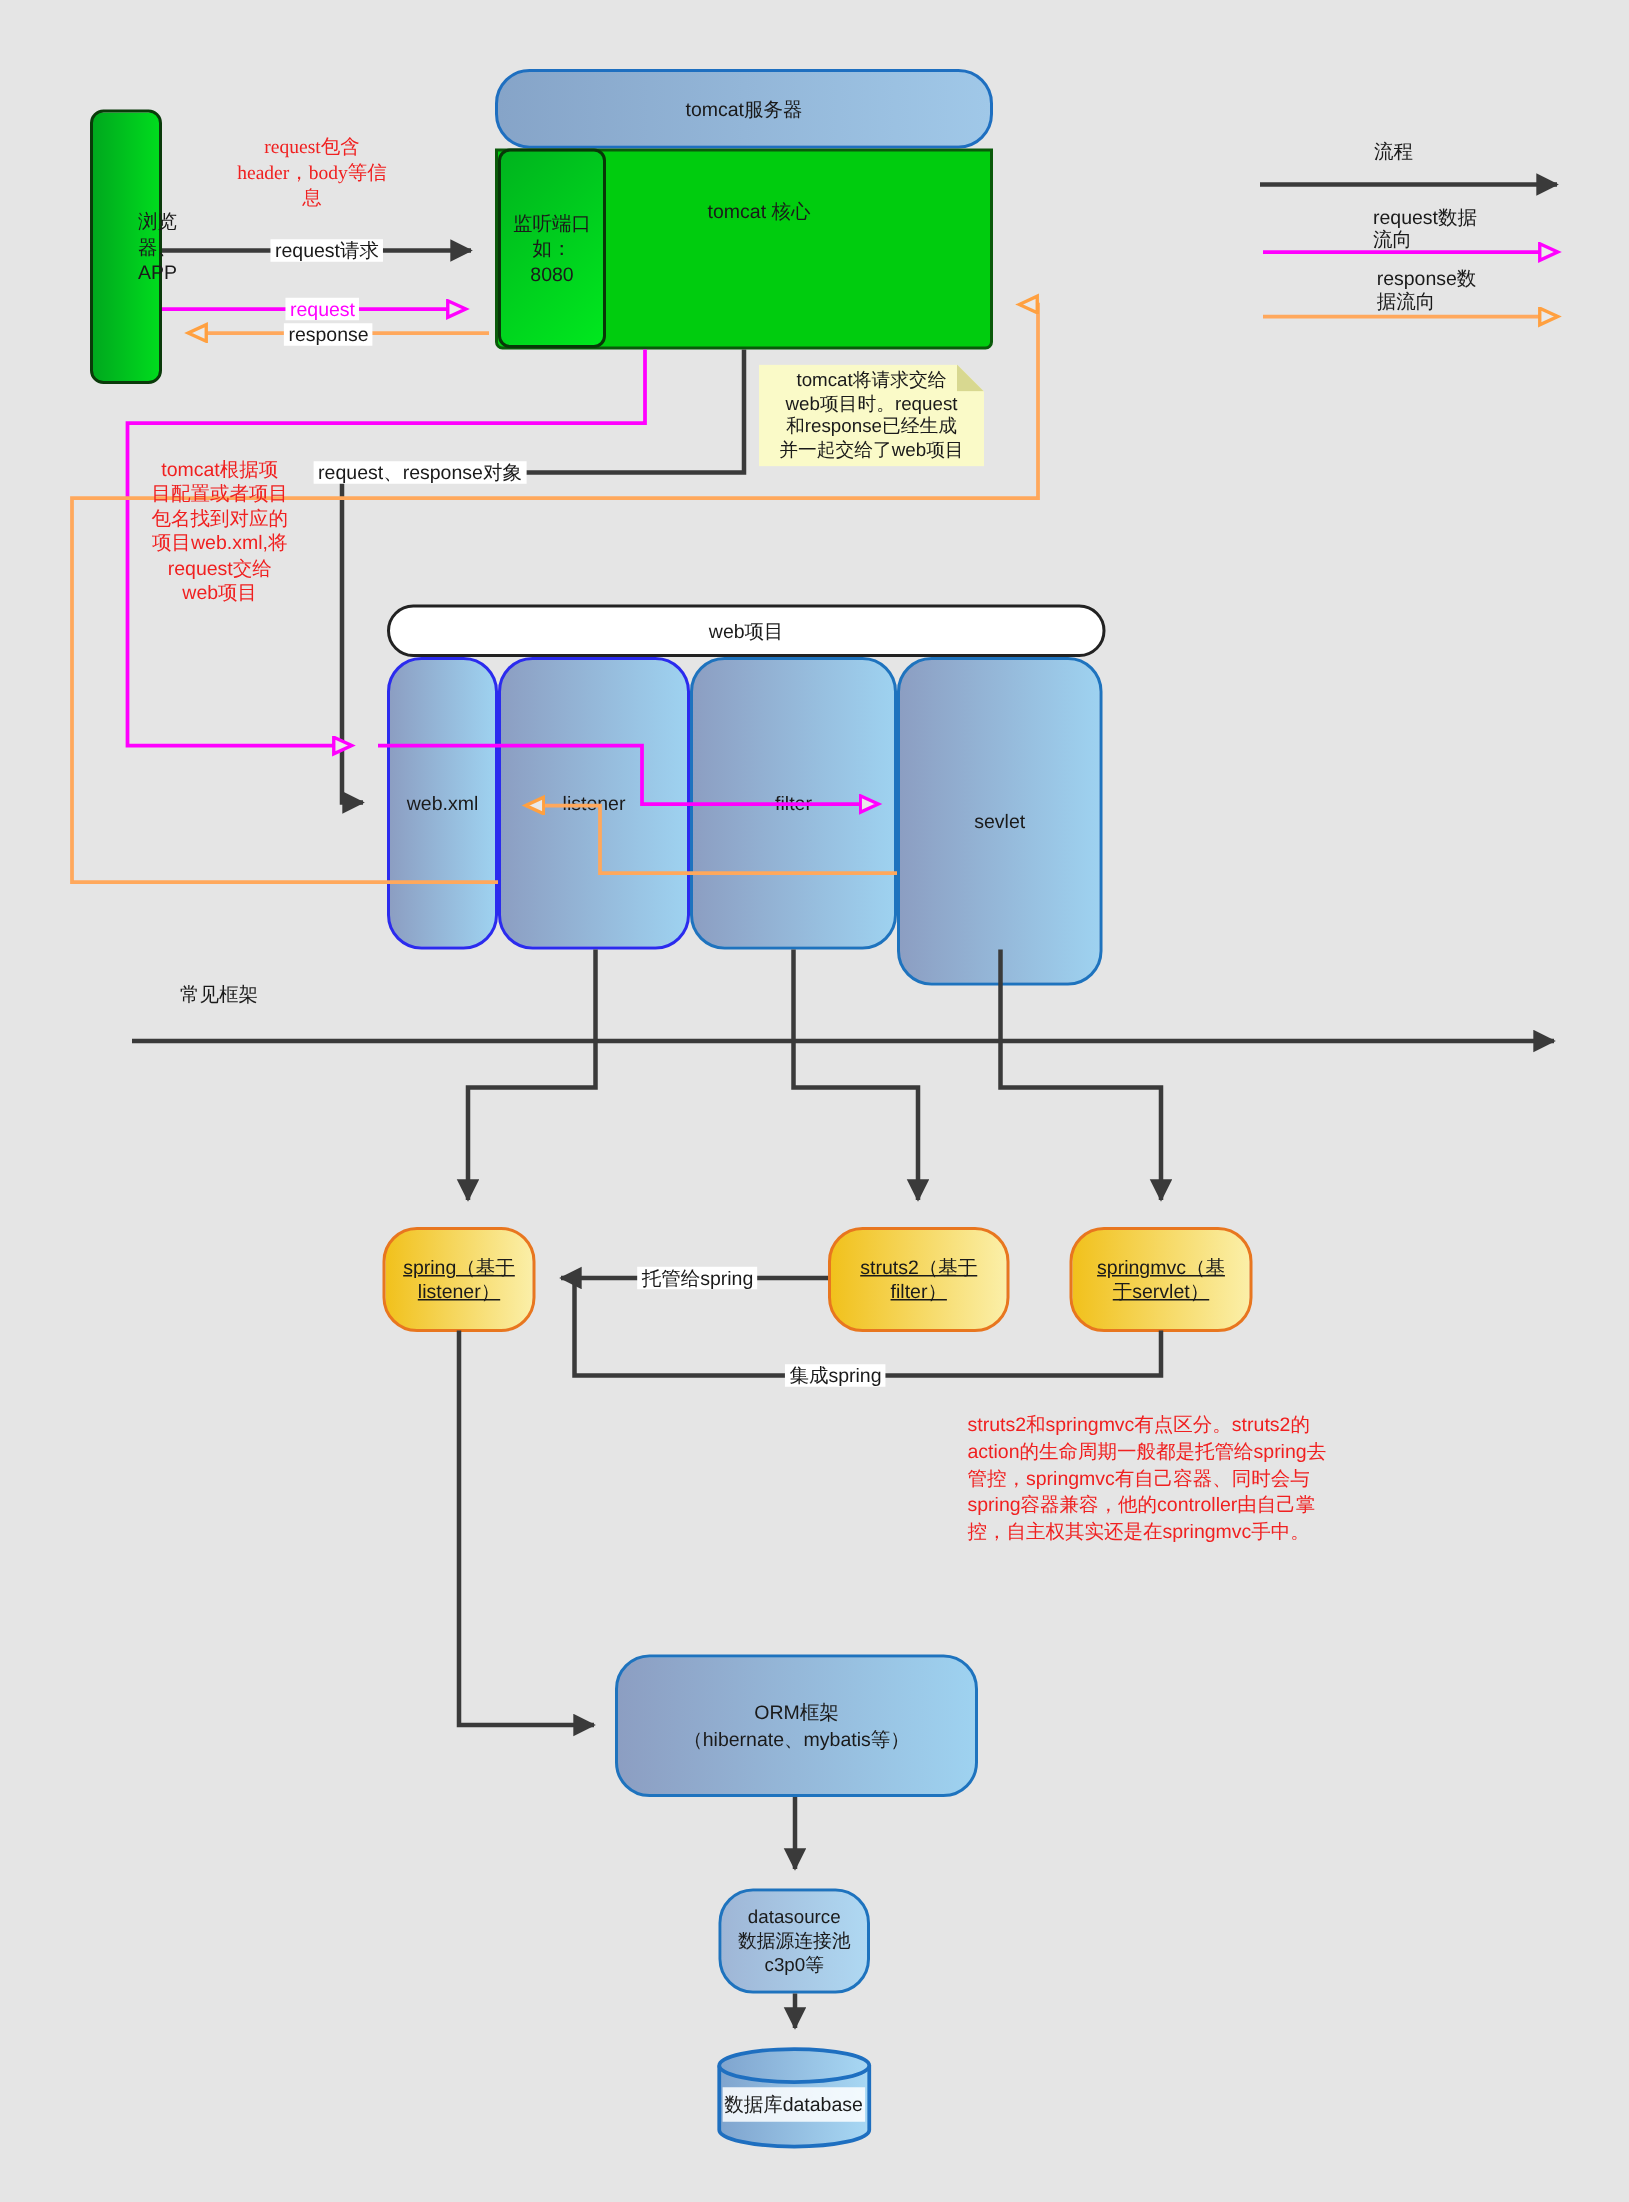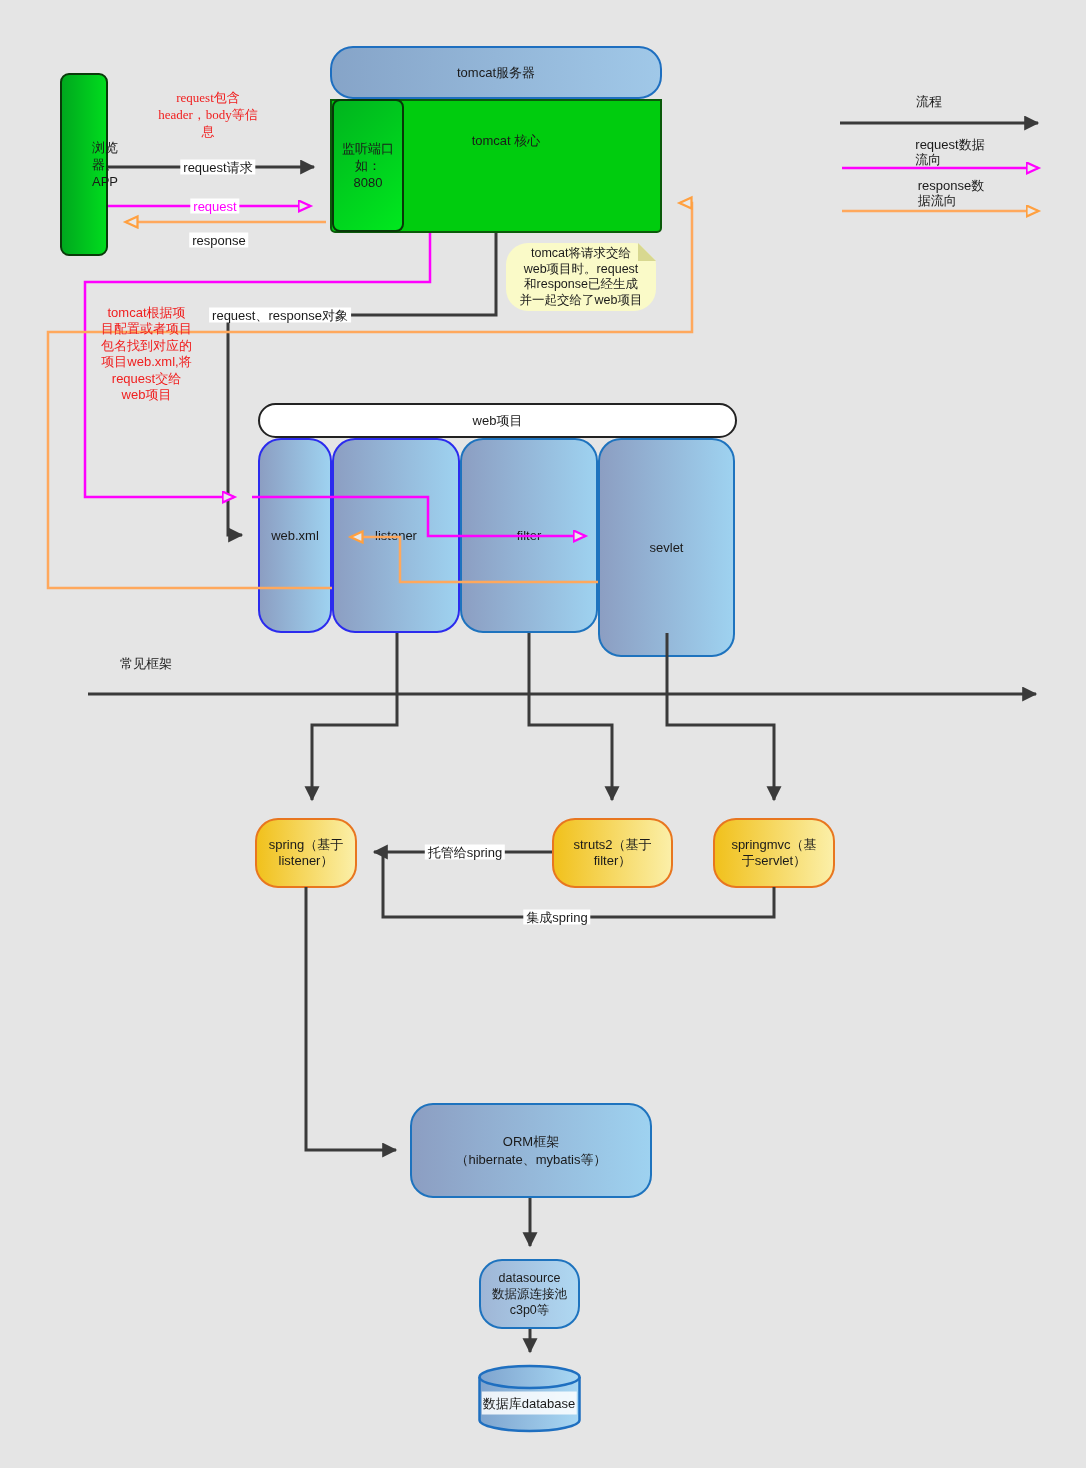--- a/index.html
+++ b/index.html
@@ -8,26 +8,26 @@
   .abs{position:absolute;box-sizing:border-box;}
   .ctr{display:flex;align-items:center;justify-content:center;text-align:center;}
   .pre{white-space:pre-line;}
   .node{z-index:1;font-size:13px;line-height:16px;border-radius:23px;}
   .lbl{position:absolute;transform:translate(-50%,-50%);font-size:13px;line-height:15px;
        white-space:nowrap;z-index:3;}
   .wbg{background:#ffffff;padding:0 3px;}
   .red{color:#f02020;z-index:3;font-size:13px;}
   .grad-steel{background:linear-gradient(90deg,#8c9ec2,#9ed2f0);}
   .grad-steel-light{background:linear-gradient(90deg,#9fb6d6,#afd8f2);}
-  .grad-yellow{background:linear-gradient(90deg,#f1c11c,#fbefa8);}
+  .grad-yellow{background:linear-gradient(90deg,#f1c11c,#fbefa8);text-decoration:underline;}
   .grad-green{background:linear-gradient(90deg,#00a81e,#00dc1e);padding-left:42px;}
   .blue-border{border:2.5px solid #1e73be;}
   .violet-border{border:2.5px solid #2b2bee;}
   .note{background:#fafac8;z-index:1;
-        clip-path:polygon(0 0,calc(100% - 18px) 0,100% 18px,100% 100%,0 100%);border-radius:22px;}
+        clip-path:polygon(0 0,calc(100% - 18px) 0,100% 18px,100% 100%,0 100%);}
   .note-fold{position:absolute;top:0;right:0;width:18px;height:18px;background:#d8d890;
              clip-path:polygon(0 0,100% 100%,0 100%);}
   svg{display:block;}
 </style>
 </head>
 <body>
 
 <div id="canvas">
 
   <div class="abs node ctr pre grad-green" style="left:60px;top:73px;width:48px;height:183px;border:2px solid #0a3a0a;border-radius:9px;line-height:17px;">浏览
@@ -119,21 +119,21 @@
     </g>
 
     <g stroke="#1e6fc0" stroke-width="2.5">
       <path d="M479.5,1377 L479.5,1420 A50,11 0 0 0 579.5,1420 L579.5,1377" fill="url(#gcyl)"></path>
       <ellipse cx="529.5" cy="1377" rx="50" ry="11" fill="url(#gcyl)"></ellipse>
     </g>
   </svg>
 
   <span class="lbl wbg" style="left:218px;top:167px;">request请求</span>
   <span class="lbl wbg" style="left:215px;top:206px;color:#ff00ff;">request</span>
-  <span class="lbl wbg" style="left:219px;top:240px;">response</span>
+  <span class="lbl wbg" style="left:219px;top:223px;">response</span>
   <span class="lbl wbg" style="left:280px;top:315px;">request、response对象</span>
   <span class="lbl wbg" style="left:465px;top:852px;">托管给spring</span>
   <span class="lbl wbg" style="left:557px;top:917px;">集成spring</span>
 
   <span class="lbl" style="left:146px;top:663px;">常见框架</span>
 
   <span class="lbl pre" style="left:929px;top:101px;white-space:pre-line;">流程</span>
   <span class="lbl pre" style="left:950px;top:152px;white-space:pre-line;">request数据
 流向</span>
   <span class="lbl pre" style="left:951px;top:193px;white-space:pre-line;">response数
@@ -141,16 +141,21 @@
 
   <div class="abs red pre ctr" style="left:128px;top:86px;width:160px;height:56px;line-height:17px;font-family:Liberation Serif, serif;">request包含
 header，body等信
 息</div>
   <div class="abs red pre ctr" style="left:84px;top:301px;width:125px;height:106px;line-height:16.5px;">tomcat根据项
 目配置或者项目
 包名找到对应的
 项目web.xml,将
 request交给
 web项目</div>
+  <div class="abs red pre" style="left:645px;top:941px;width:256px;height:92px;line-height:17.8px;">struts2和springmvc有点区分。struts2的
+action的生命周期一般都是托管给spring去
+管控，springmvc有自己容器、同时会与
+spring容器兼容，他的controller由自己掌
+控，自主权其实还是在springmvc手中。</div>
 
   <span class="lbl wbg" style="left:529px;top:1403px;background:rgba(255,255,255,0.85);padding:4px 1px;">数据库database</span>
 
 </div>
 
 </body></html>

